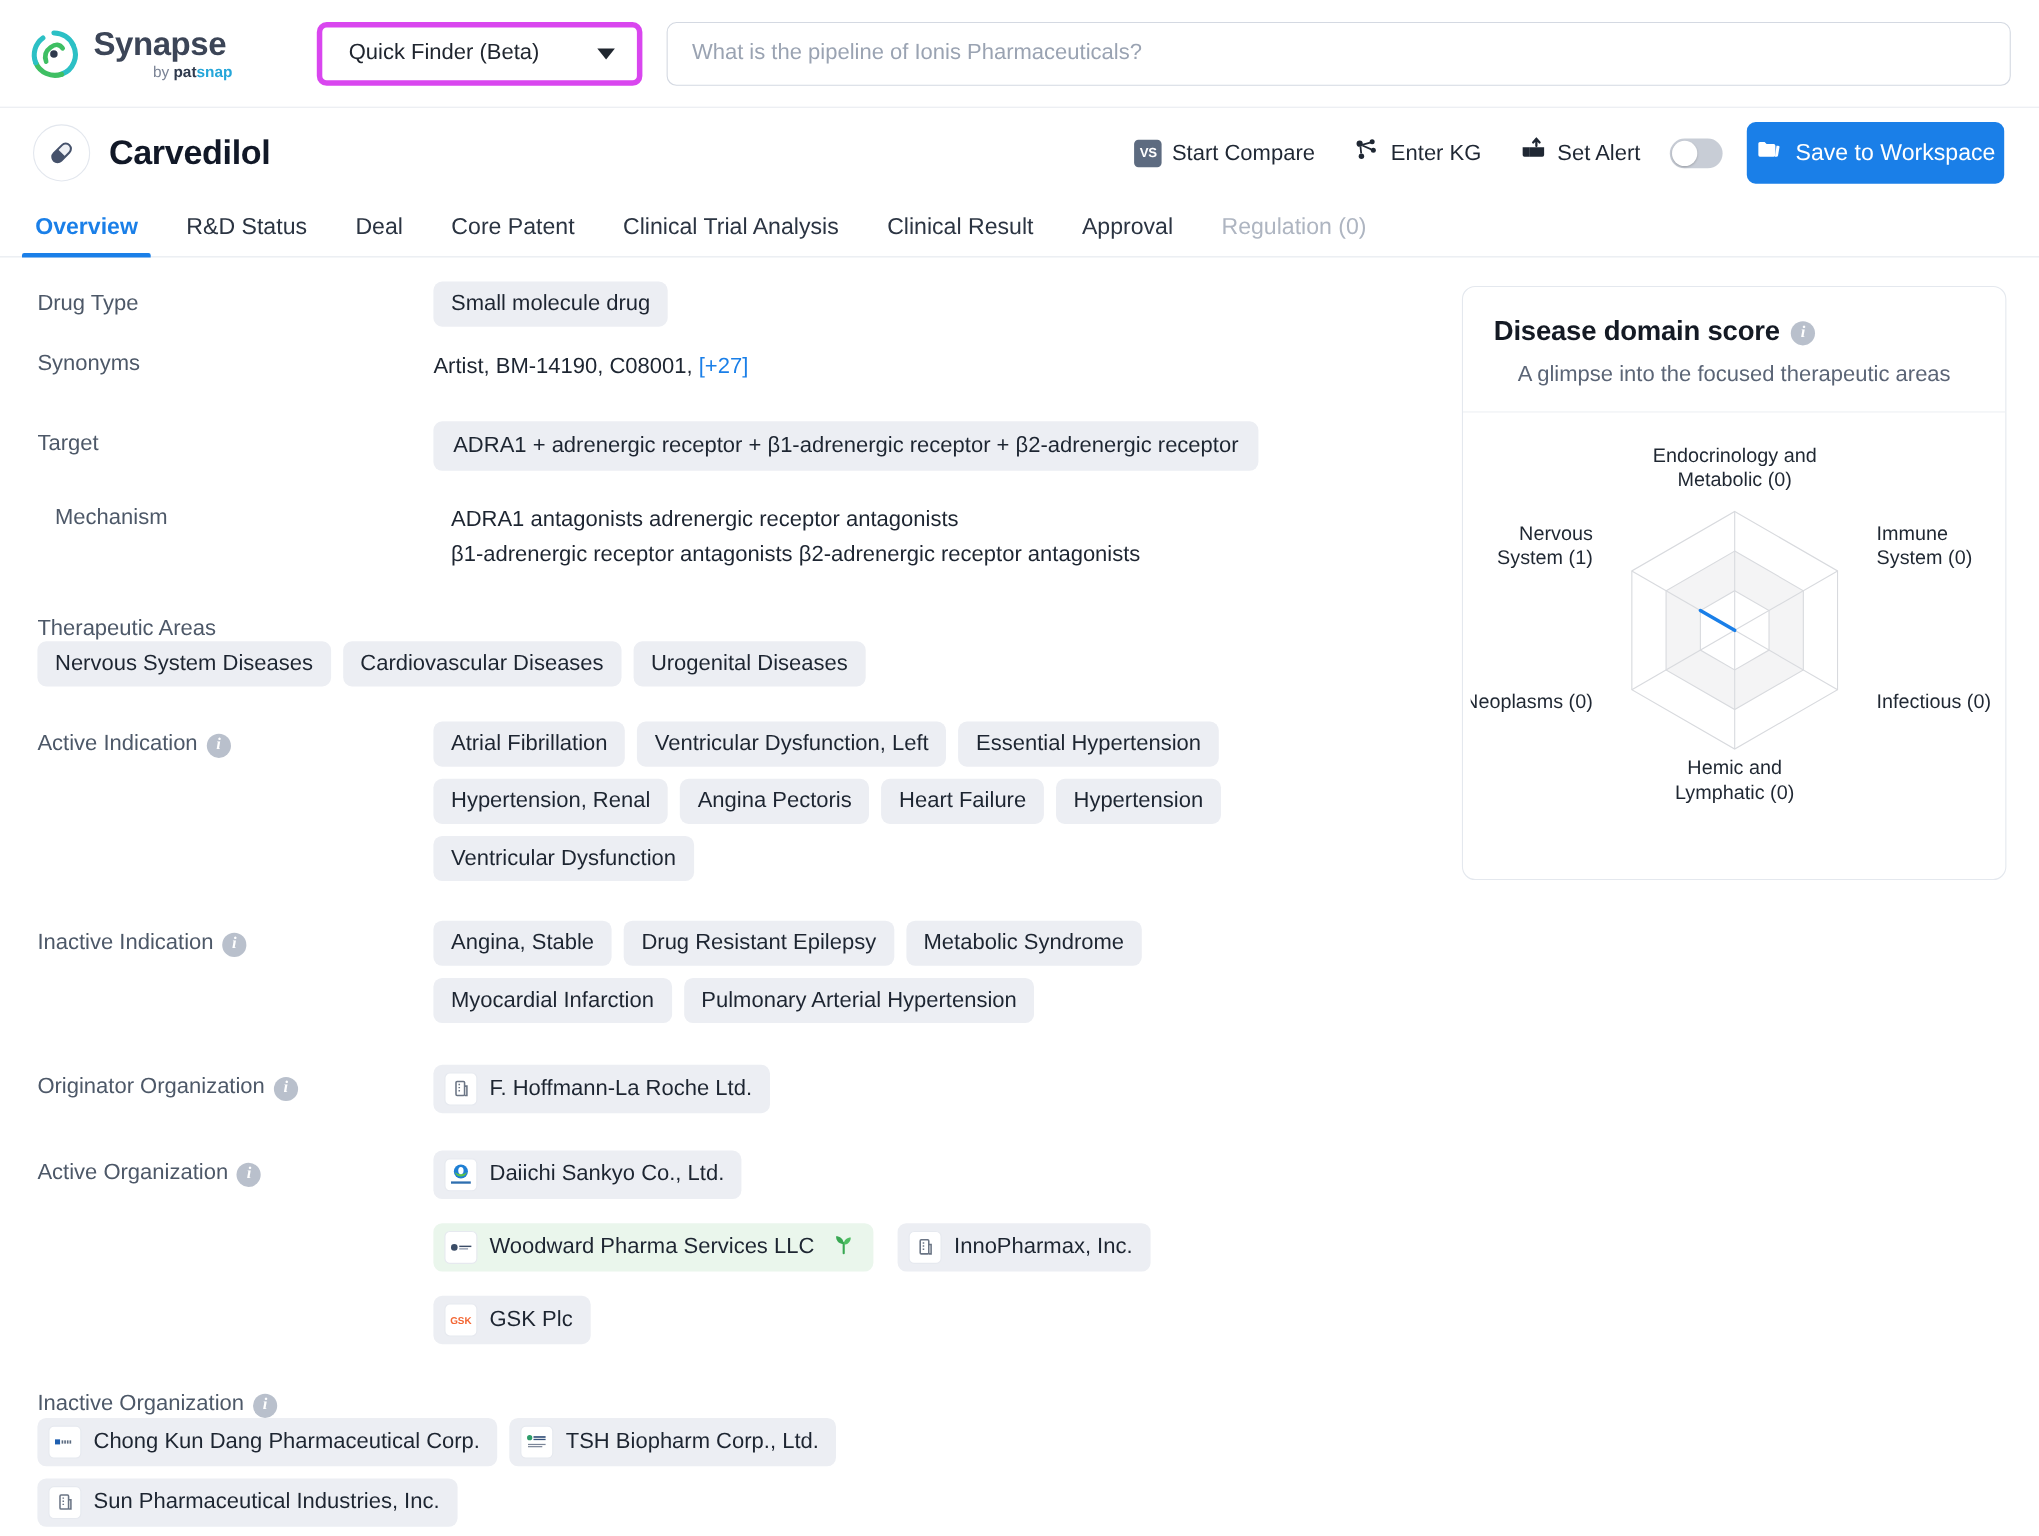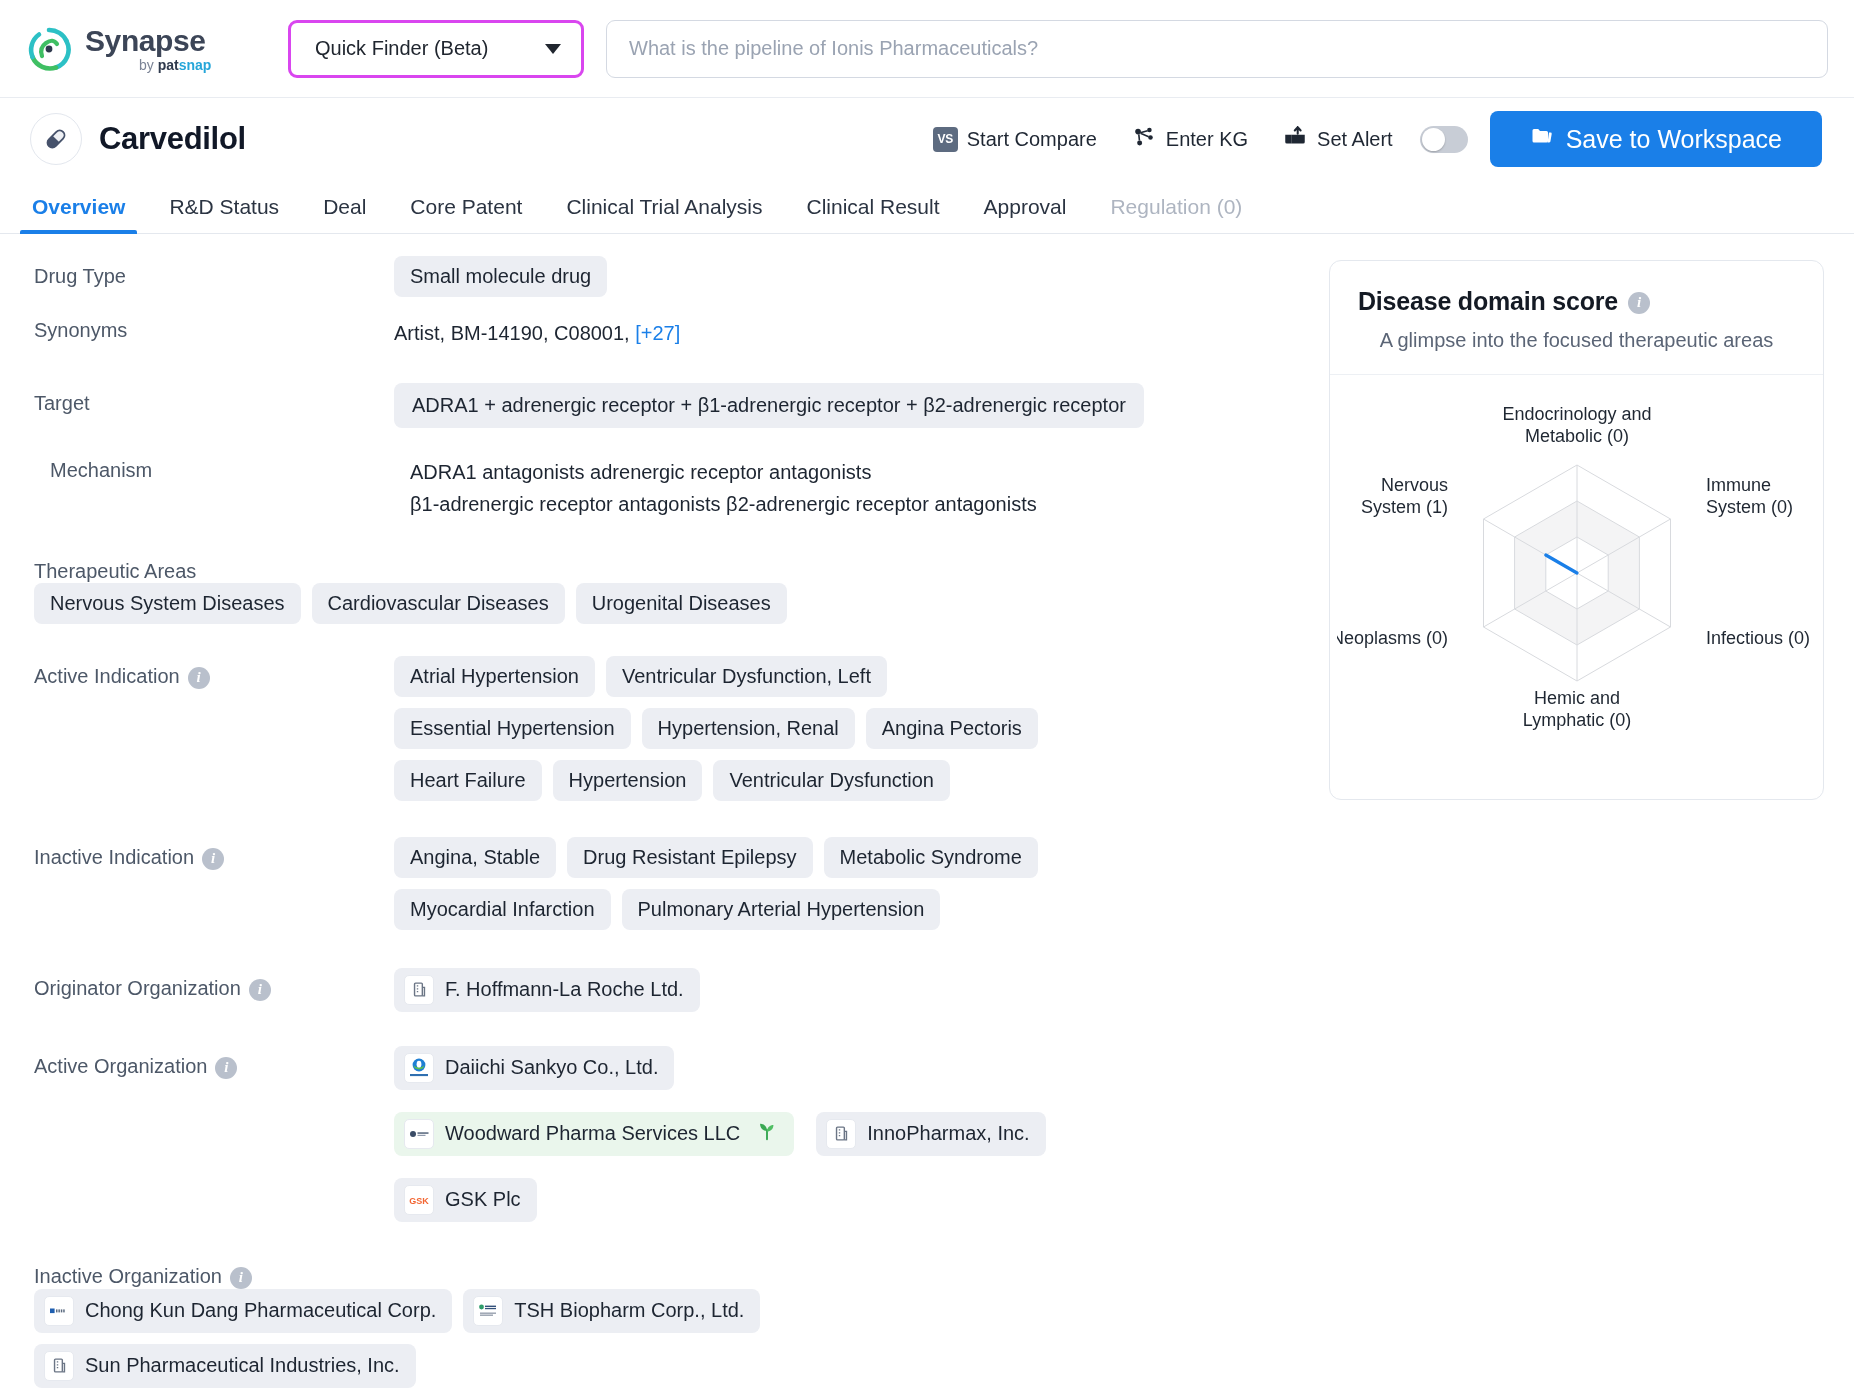--- a/index.html
+++ b/index.html
@@ -30,21 +30,21 @@
   .logo-sub {
     font-size: 14px; font-weight: 700; display: block;
     margin-top: 2px; margin-left: 54px; white-space: nowrap;
   }
   .logo-sub .by { color: #7b8496; font-weight: 400; }
   .logo-sub .pat { color: #2f3a4d; }
   .logo-sub .snap { color: #25a6d9; }
 
   .finder {
     width: 296px; height: 58px; flex: none;
-    border: 3px solid #d946ef; border-radius: 9px;
+    border: 5px solid #d946ef; border-radius: 9px;
     display: flex; align-items: center; justify-content: space-between;
     padding: 0 20px 0 24px; background: #fff; cursor: pointer;
   }
   .finder-label { font-size: 20px; color: #20262f; }
   .caret {
     width: 0; height: 0;
     border-left: 8px solid transparent;
     border-right: 8px solid transparent;
     border-top: 10px solid #20262f;
   }
@@ -94,21 +94,21 @@
   }
   .toggle .knob {
     position: absolute; top: 2px; left: 2px;
     width: 23px; height: 23px; border-radius: 50%;
     background: #fff; box-shadow: 0 1px 2px rgba(0,0,0,.22);
   }
   .save-btn {
     margin-left: 22px; height: 56px;
     background: #1a7fe8; border-radius: 8px;
     display: flex; align-items: center; gap: 12px;
-    padding: 0 40px; color: #fff; font-size: 25px;
+    padding: 0 8px; color: #fff; font-size: 21px;
     cursor: pointer; border: none; font-family: inherit;
     white-space: nowrap; flex: none;
   }
 
   
   .tabs {
     display: flex; align-items: flex-end; gap: 0;
     padding: 0 10px 0 10px;
     border-bottom: 1px solid #e4e8ee;
     height: 54px;
@@ -347,21 +347,21 @@
         <span class="chip">Urogenital Diseases</span>
       </div>
     </div>
 
     <div class="row" style="margin-bottom:36px;">
       <div class="row-label">
         <span>Active Indication</span>
         <span class="info-i">i</span>
       </div>
       <div class="row-val" style="max-width:730px;">
-        <span class="chip">Atrial Hypertension</span>
+        <span class="chip">Atrial Fibrillation</span>
         <span class="chip">Ventricular Dysfunction, Left</span>
         <span class="chip">Essential Hypertension</span>
         <span class="chip">Hypertension, Renal</span>
         <span class="chip">Angina Pectoris</span>
         <span class="chip">Heart Failure</span>
         <span class="chip">Hypertension</span>
         <span class="chip">Ventricular Dysfunction</span>
       </div>
     </div>
 

